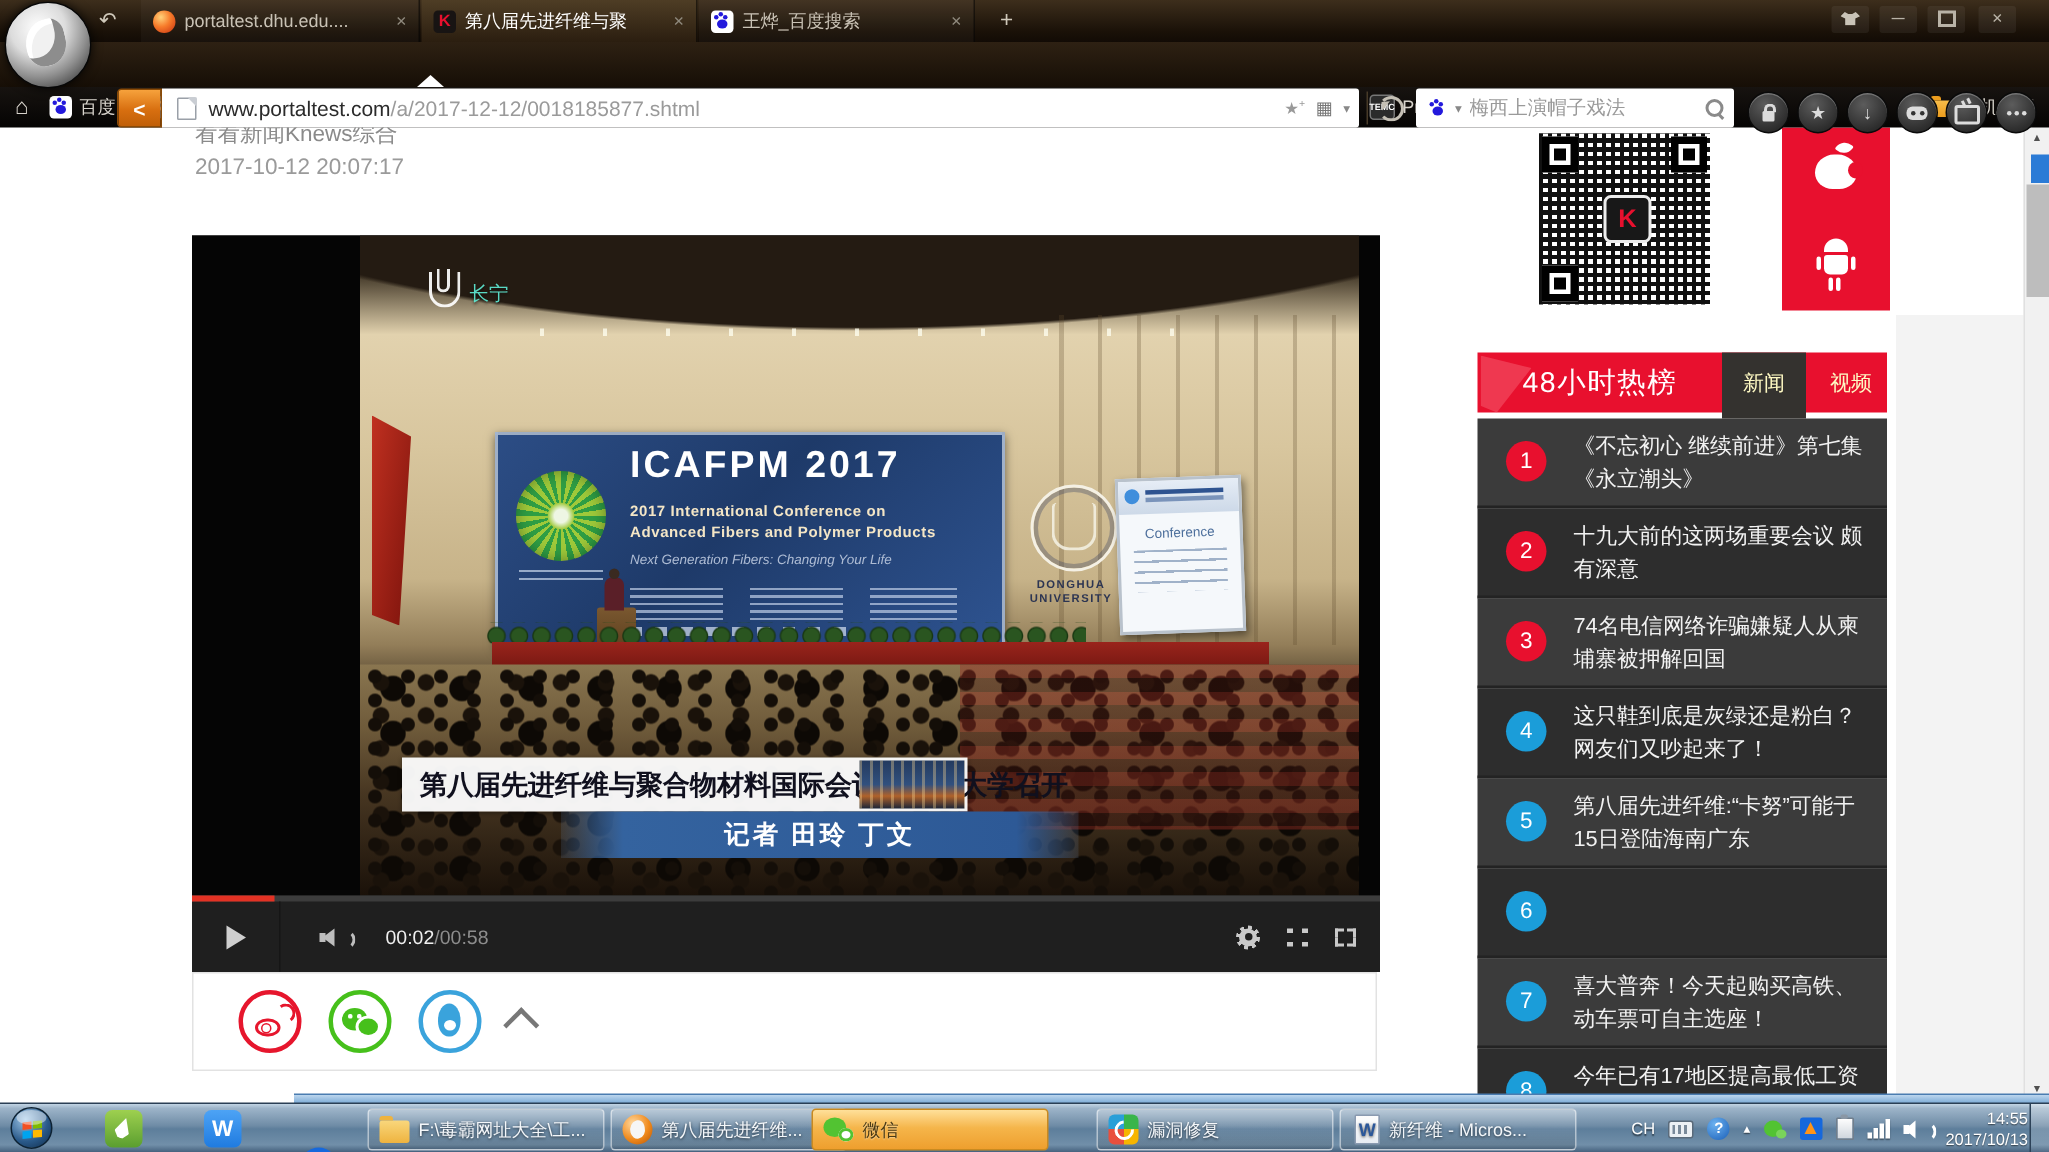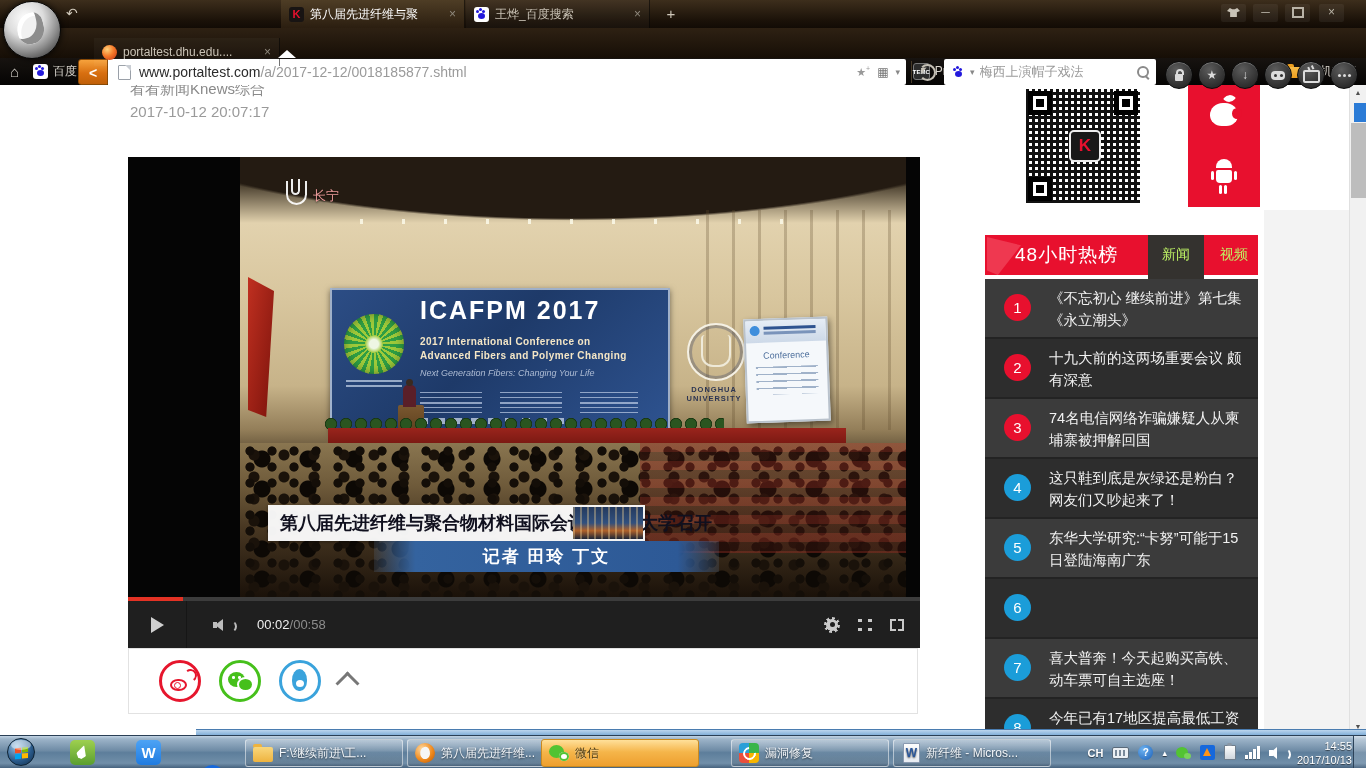--- a/index.html
+++ b/index.html
@@ -173,21 +173,21 @@
       linear-gradient(180deg,#8a7650 0%,#6e5a3a 28%,#483722 55%,#1a1109 100%);
     background-size:22px 16px,30px 22px,46px 30px,100% 100%;}
   .redchairs{position:absolute;right:0;top:286px;width:40%;height:110px;opacity:.8;
     background:repeating-linear-gradient(180deg,rgba(150,45,35,.55) 0 9px,rgba(70,22,16,.5) 9px 18px);}
   .watermark{position:absolute;left:158px;top:24px;display:flex;align-items:flex-end;gap:6px;
     opacity:.92;z-index:4;}
   .wm-u{width:17px;height:22px;border:2.5px solid #fff;border-top:none;
     border-radius:0 0 11px 11px;position:relative;}
   .wm-u::after{content:"";position:absolute;left:3px;top:-2px;width:5px;height:14px;
     border:2.5px solid #fff;border-top:none;border-radius:0 0 6px 6px;}
-  .wm-txt{color:#fca5a5;font-size:13px;text-shadow:0 1px 2px rgba(0,0,0,.6);}
+  .wm-txt{color:#5eead4;font-size:13px;text-shadow:0 1px 2px rgba(0,0,0,.6);}
   .cap1{position:absolute;left:140px;top:348px;width:377px;height:36px;z-index:5;
     background:rgba(250,250,250,.97);display:flex;align-items:center;box-shadow:0 1px 3px rgba(0,0,0,.4);}
   .cap1 .cap-text{padding-left:12px;font-size:18px;font-weight:bold;color:#10101e;white-space:nowrap;}
   .cap-city{position:absolute;right:2px;top:2px;bottom:2px;width:70px;
     background:
       repeating-linear-gradient(90deg,rgba(255,220,150,.35) 0 2px,rgba(0,0,0,0) 2px 7px),
       linear-gradient(180deg,#243a5e 0%,#31507e 50%,#b0622a 74%,#1c2537 100%);}
   .cap2{position:absolute;left:246px;top:384px;width:345px;height:31px;z-index:5;
     background:linear-gradient(90deg,rgba(110,150,200,.15),#34639f 12%,#2d5996 88%,rgba(110,150,200,.15));
     color:#fff;font-size:17px;font-weight:bold;letter-spacing:2px;text-align:center;line-height:31px;}
@@ -276,21 +276,21 @@
   .andr::after{content:"";position:absolute;left:7px;top:11px;width:16px;height:13px;background:#fff;
     border-radius:2px 2px 4px 4px;}
   .andr i{position:absolute;left:2px;top:12px;width:3px;height:9px;background:#fff;border-radius:2px;
     box-shadow:23px 0 0 #fff,8px 14px 0 #fff,13px 14px 0 #fff;}
 
   .hot-head{position:absolute;left:985px;top:235px;width:273px;height:40px;background:#e8102e;
     z-index:3;overflow:visible;}
   .hot-kmark{position:absolute;left:2px;top:2px;width:34px;height:38px;background:#f2455c;opacity:.75;
     clip-path:polygon(0 0,100% 22%,32% 100%,0 88%);}
   .hot-title{position:absolute;left:30px;top:7px;color:#fff;font-size:19px;letter-spacing:1px;}
-  .hot-tab{position:absolute;top:0;height:40px;line-height:40px;text-align:center;color:#bef264;font-size:14px;font-family:Liberation Serif, serif;}
+  .hot-tab{position:absolute;top:0;height:40px;line-height:40px;text-align:center;color:#fef9c3;font-size:14px;}
   .hot-tab.sel{left:163px;width:56px;height:44px;background:#34322f;}
   .hot-tab.unsel{left:225px;width:48px;}
   .hot-list{position:absolute;left:985px;top:279px;width:273px;z-index:2;}
   .hot-item{position:relative;height:60px;box-sizing:border-box;padding:8px 10px 0 64px;
     color:#f2f2f2;font-size:14.5px;line-height:22px;border-bottom:2px solid #232323;}
   .hot-item:nth-child(odd){background:#3b3b3b;}
   .hot-item:nth-child(even){background:#2d2d2d;}
   .hot-badge{position:absolute;left:19px;top:15px;width:27px;height:27px;border-radius:50%;
     text-align:center;line-height:27px;font-size:15px;color:#fff;}
   .b-red{background:#e8102e;}
@@ -344,21 +344,21 @@
     background:#52c332;border-radius:50%;}
   .ti-wechat::after{content:"";position:absolute;left:10px;top:9px;width:10px;height:9px;
     background:#fff;border-radius:50%;box-shadow:inset 0 0 0 2px #52c332;}
   .ti-vuln{border-radius:4px;background:conic-gradient(#39b54a 0 90deg,#f7b500 90deg 180deg,#e94f3d 180deg 270deg,#2a9fd8 270deg 360deg);}
   .ti-vuln::after{content:"";position:absolute;left:4px;top:4px;width:9px;height:9px;
     border:2px solid #fff;border-radius:50%;border-top-color:transparent;transform:rotate(40deg);}
   .ti-word{background:linear-gradient(#fdfdfd,#e8ecf2);border:1px solid #8a9ab0;border-radius:1px;
     color:#2b579a;font-weight:bold;font-size:12px;text-align:center;line-height:18px;width:15px;height:18px;margin-left:2px;}
   .tray{position:absolute;right:14px;top:0;height:33px;display:flex;align-items:center;gap:9px;
     color:#fff;}
-  .tr-lang{font-size:11px;font-weight:bold;text-shadow:0 1px 1px rgba(0,0,0,.6);}
+  .tr-lang{font-size:11px;font-weight:normal;text-shadow:0 1px 1px rgba(0,0,0,.6);}
   .tr-kbd{width:17px;height:12px;background:#ecf0f4;border:1px solid #5a6a7a;border-radius:2px;
     box-sizing:border-box;position:relative;}
   .tr-kbd::after{content:"";position:absolute;left:2px;top:2px;right:2px;bottom:2px;
     background:repeating-linear-gradient(90deg,#7a8a9a 0 2px,rgba(0,0,0,0) 2px 4px);}
   .tr-help{width:15px;height:15px;border-radius:50%;background:radial-gradient(circle at 35% 30%,#6db2f0,#1a5fb8);
     color:#fff;font-size:10px;font-weight:bold;text-align:center;line-height:15px;}
   .tr-up{font-size:9px;color:#fff;text-shadow:0 1px 1px rgba(0,0,0,.6);}
   .tr-wc{width:15px;height:14px;position:relative;}
   .tr-wc::before{content:"";position:absolute;left:0;top:1px;width:12px;height:11px;background:#52c332;border-radius:50%;}
   .tr-wc::after{content:"";position:absolute;left:8px;top:7px;width:7px;height:6px;background:#7ad45a;border-radius:50%;}
@@ -383,21 +383,21 @@
   .show-desk{position:absolute;right:0;top:0;width:12px;height:33px;border-left:1px solid #2c4258;
     background:linear-gradient(rgba(255,255,255,.3),rgba(255,255,255,.05));}
 </style>
 </head>
 <body>
 
 <div id="screen">
 
   <div class="tabbar">
     <span class="tb-back">↶</span>
-    <div class="tab" style="left:94px;width:186px;margin-top:38px;">
+    <div class="tab" style="left:94px;width:186px;">
       <span class="fav fav-fire"></span>
       <span class="tlabel">portaltest.dhu.edu....</span>
       <span class="tclose">×</span>
     </div>
     <div class="tab active" style="left:281px;width:184px;">
       <span class="fav fav-k">K</span>
       <span class="tlabel">第八届先进纤维与聚</span>
       <span class="tclose">×</span>
     </div>
     <div class="tab" style="left:466px;width:184px;">
@@ -523,21 +523,21 @@
     <div class="v-image">
       <div class="scene">
         <div class="lights"></div>
         <div class="pilasters"></div>
         <div class="flag"></div>
         <div class="banner">
           <span class="ica-logo"></span>
           <span class="ica-sub"></span>
           <div class="b-title">ICAFPM 2017</div>
           <div class="b-l1">2017 International Conference on</div>
-          <div class="b-l2">Advanced Fibers and Polymer Changing</div>
+          <div class="b-l2">Advanced Fibers and Polymer Products</div>
           <div class="b-sub">Next Generation Fibers: Changing Your Life</div>
           <div class="b-col" style="left:88px;"></div>
           <div class="b-col" style="left:168px;"></div>
           <div class="b-col" style="left:248px;width:58px;"></div>
           <div class="b-logos"></div>
         </div>
         <div class="dh-emblem"></div>
         <div class="dh-name">DONGHUA UNIVERSITY</div>
         <div class="v-screen">
           <div class="vs-head"></div>
@@ -639,21 +639,21 @@
       <span class="hot-badge b-red">2</span>
       <span>十九大前的这两场重要会议 颇有深意</span></div>
     <div class="hot-item">
       <span class="hot-badge b-red">3</span>
       <span>74名电信网络诈骗嫌疑人从柬埔寨被押解回国</span></div>
     <div class="hot-item">
       <span class="hot-badge b-blue">4</span>
       <span>这只鞋到底是灰绿还是粉白？网友们又吵起来了！</span></div>
     <div class="hot-item">
       <span class="hot-badge b-blue">5</span>
-      <span>东华大学研究:“卡努”可能于15日登陆海南广东</span></div>
+      <span>第八届先进纤维:“卡努”可能于15日登陆海南广东</span></div>
     <div class="hot-item">
       <span class="hot-badge b-blue">6</span>
       </div>
     <div class="hot-item">
       <span class="hot-badge b-blue">7</span>
       <span>喜大普奔！今天起购买高铁、动车票可自主选座！</span></div>
     <div class="hot-item">
       <span class="hot-badge b-blue">8</span>
       <span>今年已有17地区提高最低工资</span></div>
   </div>
@@ -670,21 +670,21 @@
   <div class="taskbar">
     <div class="orb">
         <i></i>
       </div>
     <div class="qicon cdr" style="left:70px;"></div>
     <div class="qicon wps" style="left:136px;">W</div>
     <div class="qicon plyr" style="left:200px;"></div>
 
     <div class="tbtn" style="left:245px;">
       <span class="ti ti-folder"></span>
-      <span>F:\继续前进\工...</span>
+      <span>F:\毒霸网址大全\工...</span>
       </div>
     <div class="tbtn" style="left:407px;">
       <span class="ti ti-cheetah"></span>
       <span>第八届先进纤维...</span>
       </div>
     <div class="tbtn active" style="left:541px;">
       <span class="ti ti-wechat"></span>
       <span>微信</span>
       </div>
     <div class="tbtn" style="left:731px;">

